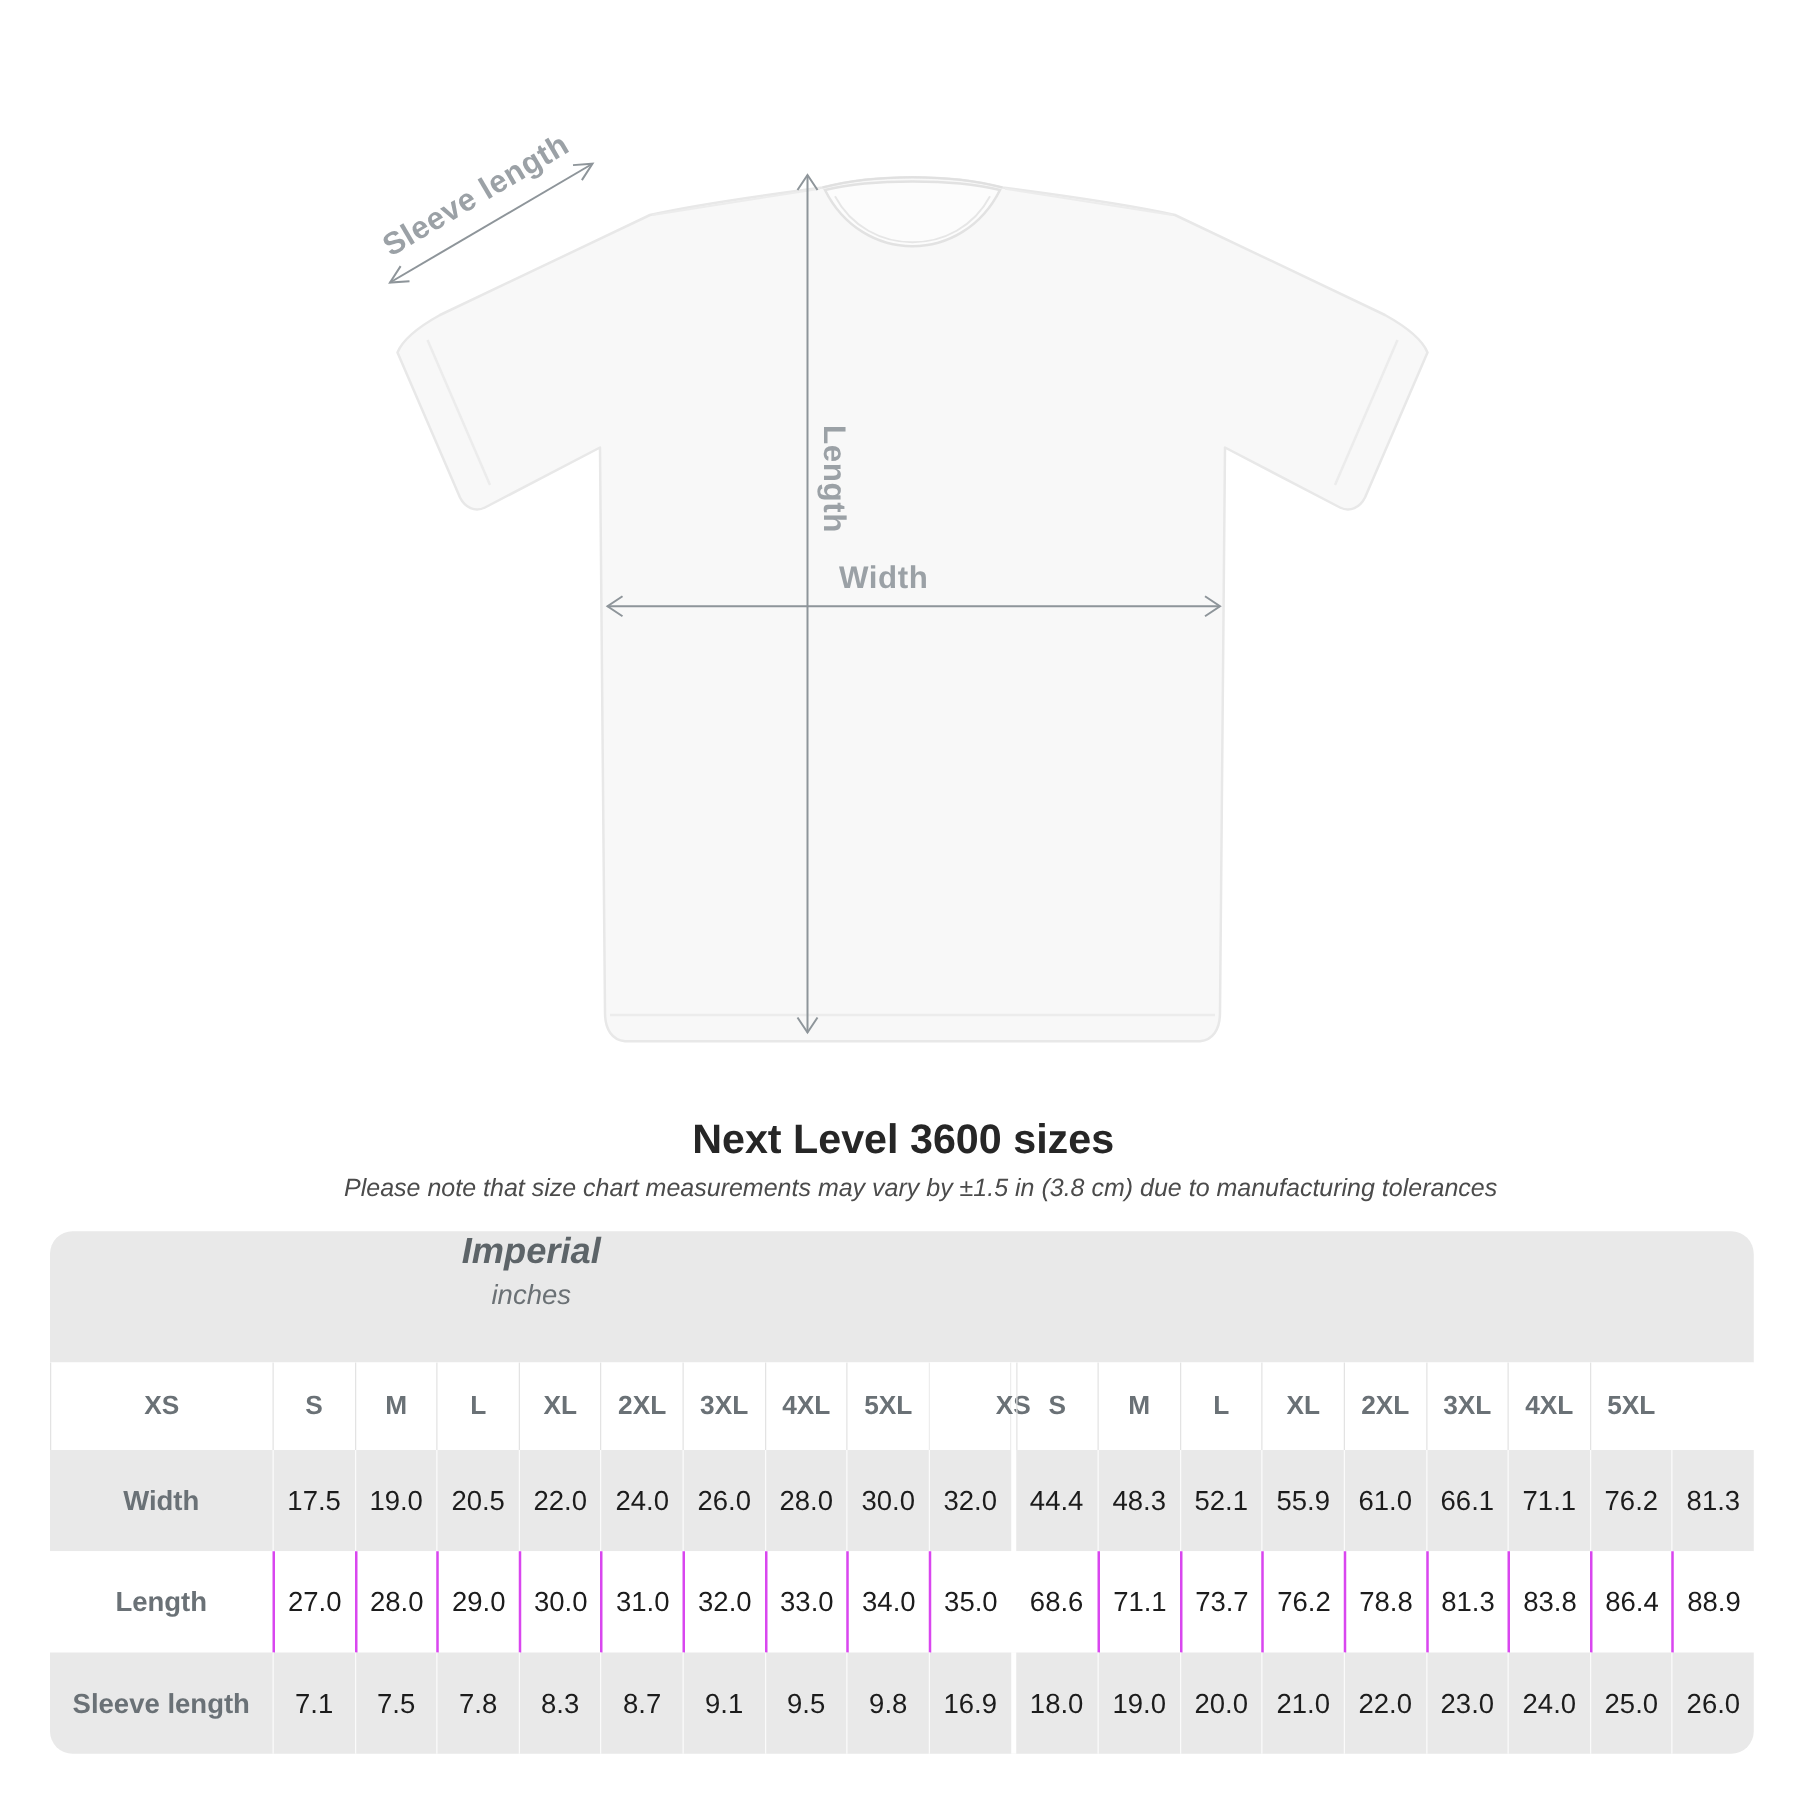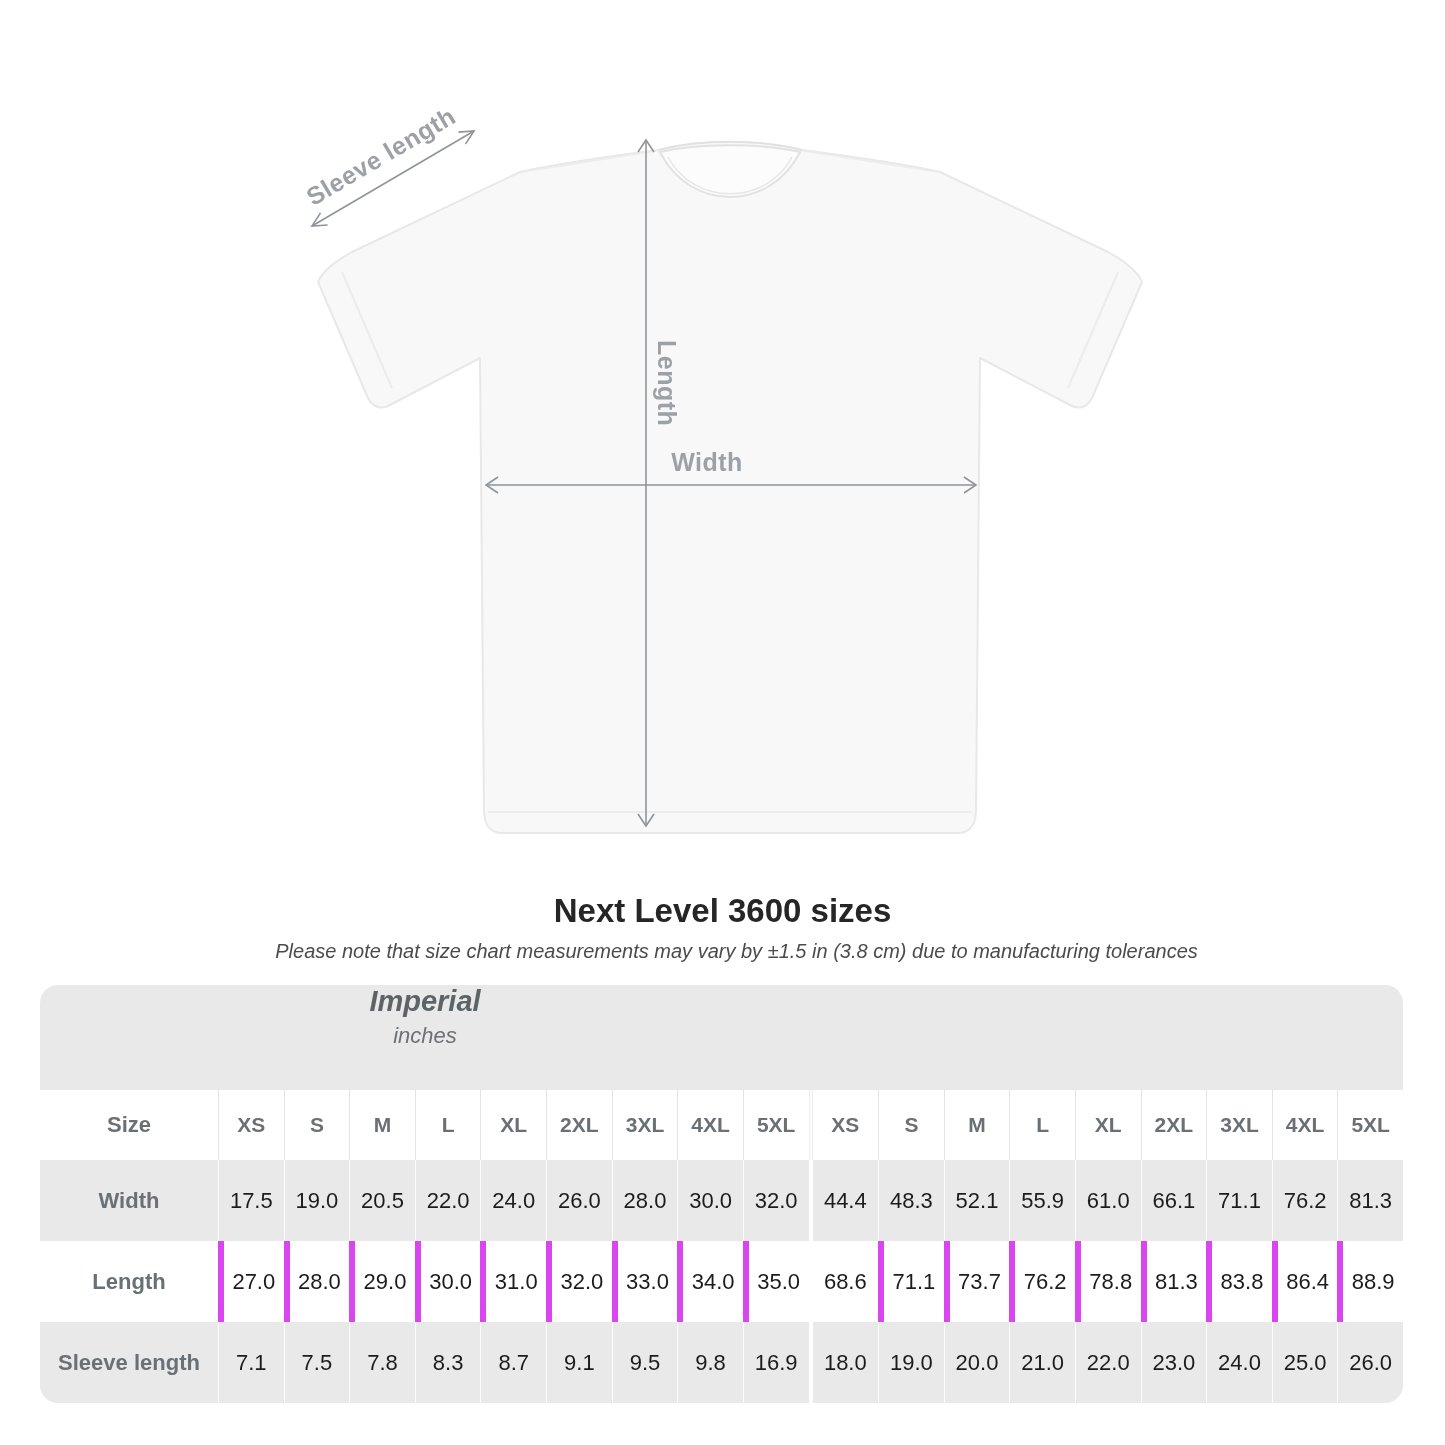--- a/index.html
+++ b/index.html
@@ -45,21 +45,21 @@
   }
   #row-size{height:70px;background:#ffffff;}
   .row-gray{background:#e9e9e9;}
   .row-white{background:#ffffff;}
   .row-data{height:81px;}
   .row-last{border-radius:0 0 18px 18px;}
   .cell{display:flex;align-items:center;justify-content:center;min-width:0;}
   .c-label{font-weight:bold;font-size:22px;color:#6a7176;}
   .c-size{font-weight:bold;font-size:21px;color:#6a7176;border-left:1px solid #e3e3e3;}
   .c-val{font-size:22px;color:#1c1c1c;text-align:center;}
-  .row-white .c-val{border-left:6px solid #d946ef;}
+  .row-white .c-val{border-left:2px solid #d946ef;}
   .row-gray .c-val{border-left:1px solid #fbfbfb;}
   .spacer{background:#ffffff;}
   #row-size .spacer{border-left:1px solid #ededed;border-right:1px solid #ededed;}
   .after-spacer{border-left:none !important;}
 </style>
 </head>
 <body>
 
 <div class="diagram">
   <svg width="1445" height="880" viewBox="0 0 1445 880">
@@ -122,21 +122,20 @@
 
 <div class="size-table">
   <div class="band">
     <div class="band-group band-left">
       <div class="unit-label">Imperial</div>
       <div class="unit-sub">inches</div>
     </div>
   </div>
   <div id="tgrid">
     <div class="trow" id="row-size">
-      <div class="cell c-label">Size</div>
 
     <div class="cell c-size">XS</div>
         <div class="cell c-size">S</div>
         <div class="cell c-size">M</div>
         <div class="cell c-size">L</div>
         <div class="cell c-size">XL</div>
         <div class="cell c-size">2XL</div>
         <div class="cell c-size">3XL</div>
         <div class="cell c-size">4XL</div>
         <div class="cell c-size">5XL</div>

